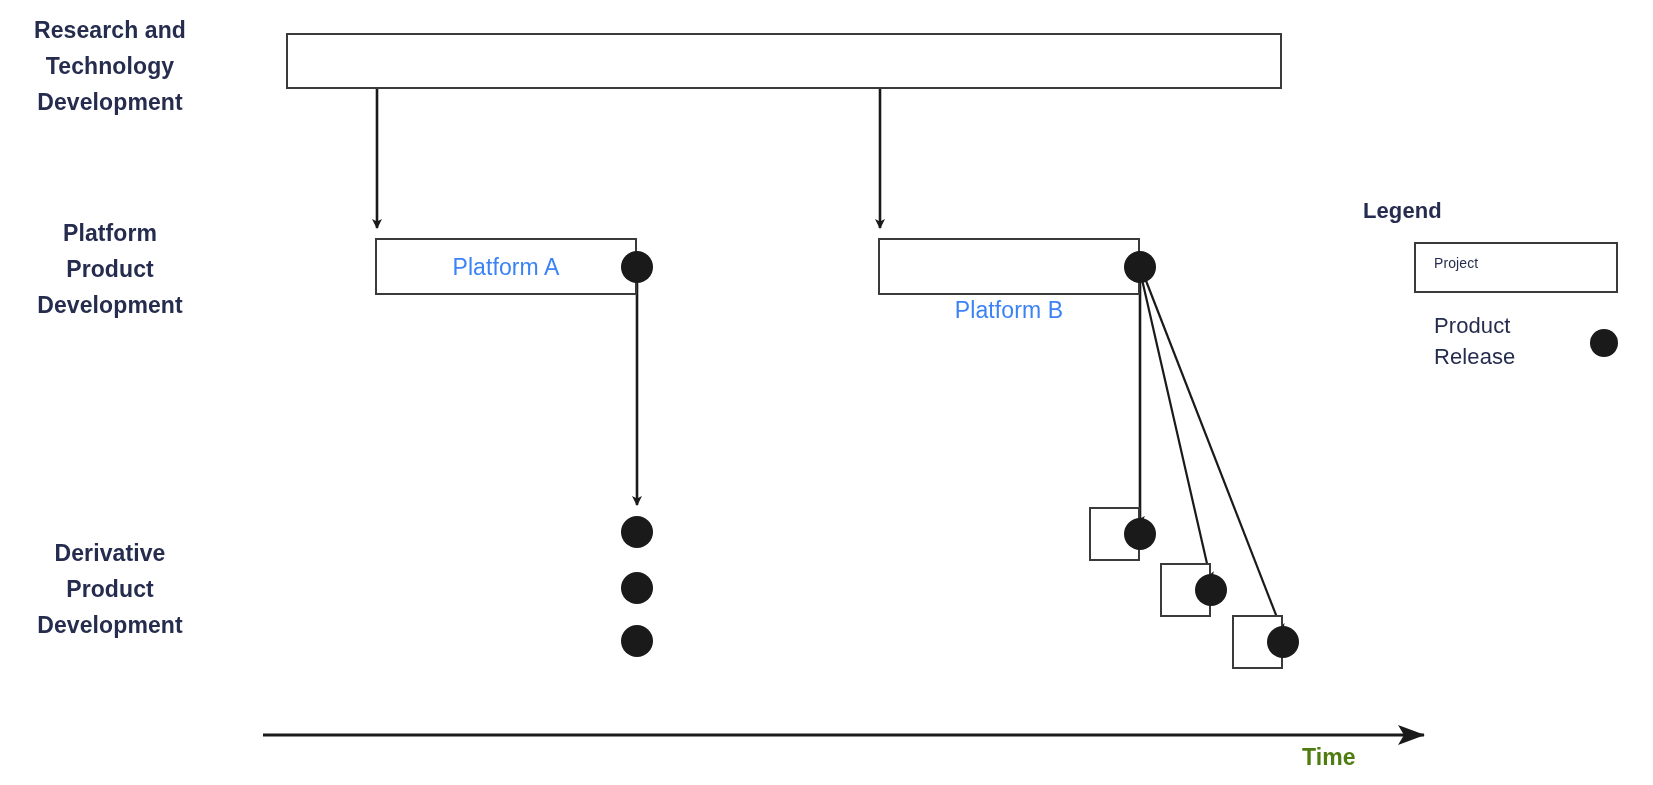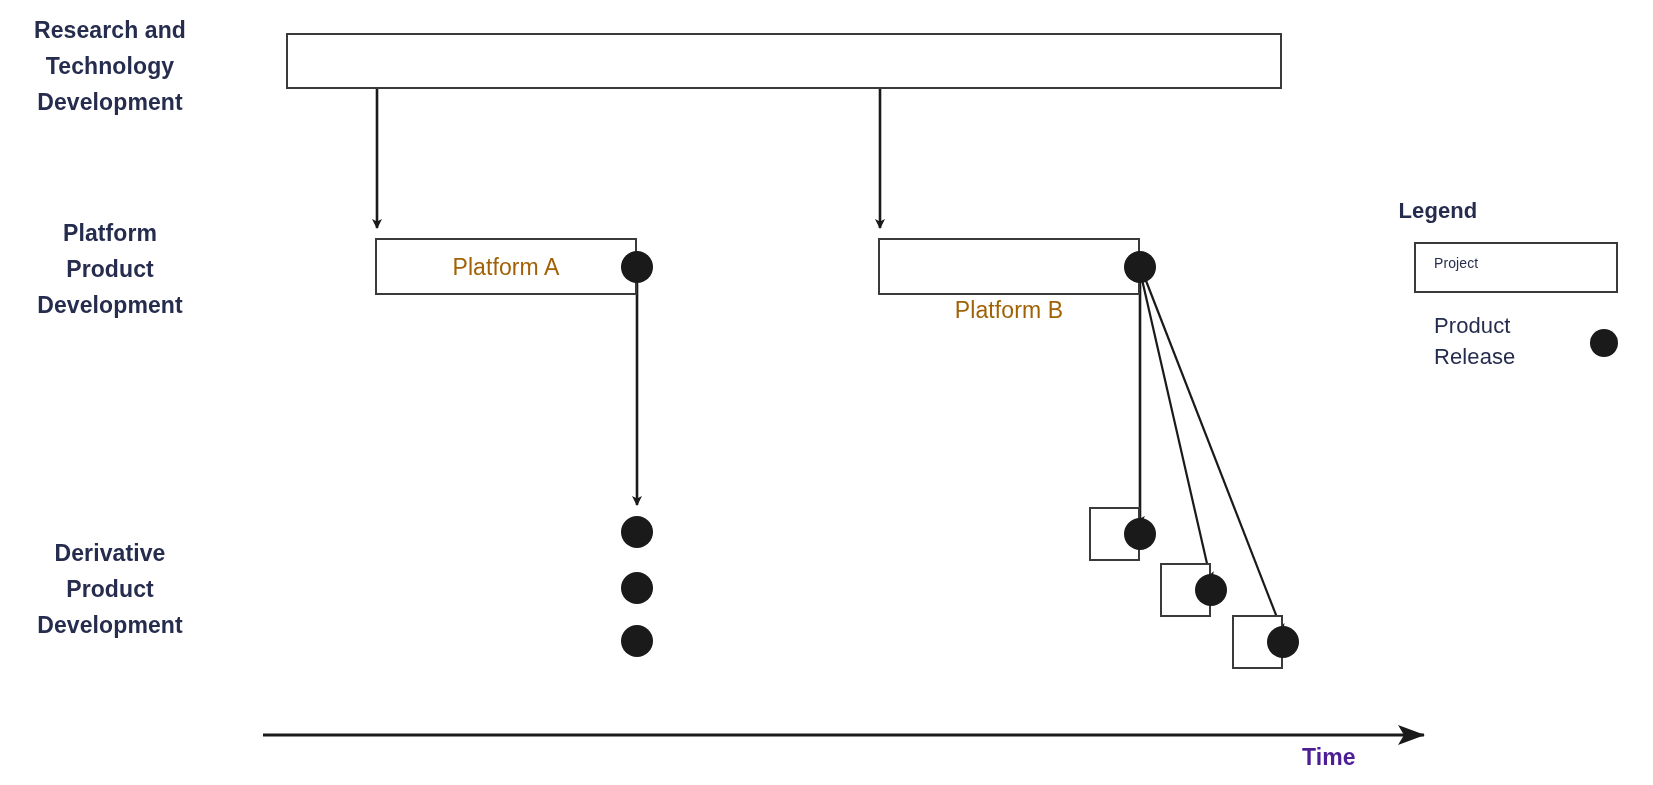--- a/index.html
+++ b/index.html
@@ -65,34 +65,34 @@
   }
   .node-box {
     position: absolute;
     box-sizing: border-box;
     border: 2px solid #3a3a3a;
     background: #ffffff;
   }
   .node-label {
     position: absolute;
     font-size: 23px;
-    color: #a16207;
+    color: #3b82f6;
     text-align: center;
     letter-spacing: 0.1px;
   }
   .release-dot {
     position: absolute;
     border-radius: 50%;
     background: #1a1a1a;
   }
   .axis-label {
     position: absolute;
     font-weight: bold;
     font-size: 23px;
-    color: #4c1d95;
+    color: #4d7c0f;
     letter-spacing: 0.1px;
   }
   svg.connectors {
     position: absolute;
     left: 0;
     top: 0;
     width: 1653px;
     height: 785px;
     overflow: visible;
   }
@@ -158,21 +158,21 @@
   <div class="release-dot" style="left:1124px; top:518px; width:32px; height:32px;"></div>
 
   <div class="node-box" style="left:1160px; top:563px; width:51px; height:54px;"></div>
   <div class="release-dot" style="left:1195px; top:574px; width:32px; height:32px;"></div>
 
   <div class="node-box" style="left:1232px; top:615px; width:51px; height:54px;"></div>
   <div class="release-dot" style="left:1267px; top:626px; width:32px; height:32px;"></div>
 
   <div class="axis-label" style="left:1302px; top:744px;">Time</div>
 
-  <div class="legend-title" style="left:1363px; top:198px; width:150px; text-align:center;">Legend</div>
+  <div class="legend-title" style="left:1363px; top:198px; width:150px; text-align:left;">Legend</div>
 
   <div class="legend-box" style="left:1414px; top:242px; width:204px; height:51px;"></div>
   <div class="legend-box-label" style="left:1434px; top:255px;">Project</div>
 
   <div class="legend-release-label" style="left:1434px; top:310px;">Product
 Release</div>
   <div class="legend-dot" style="left:1590px; top:329px; width:28px; height:28px;"></div>
 
 </div>
 

